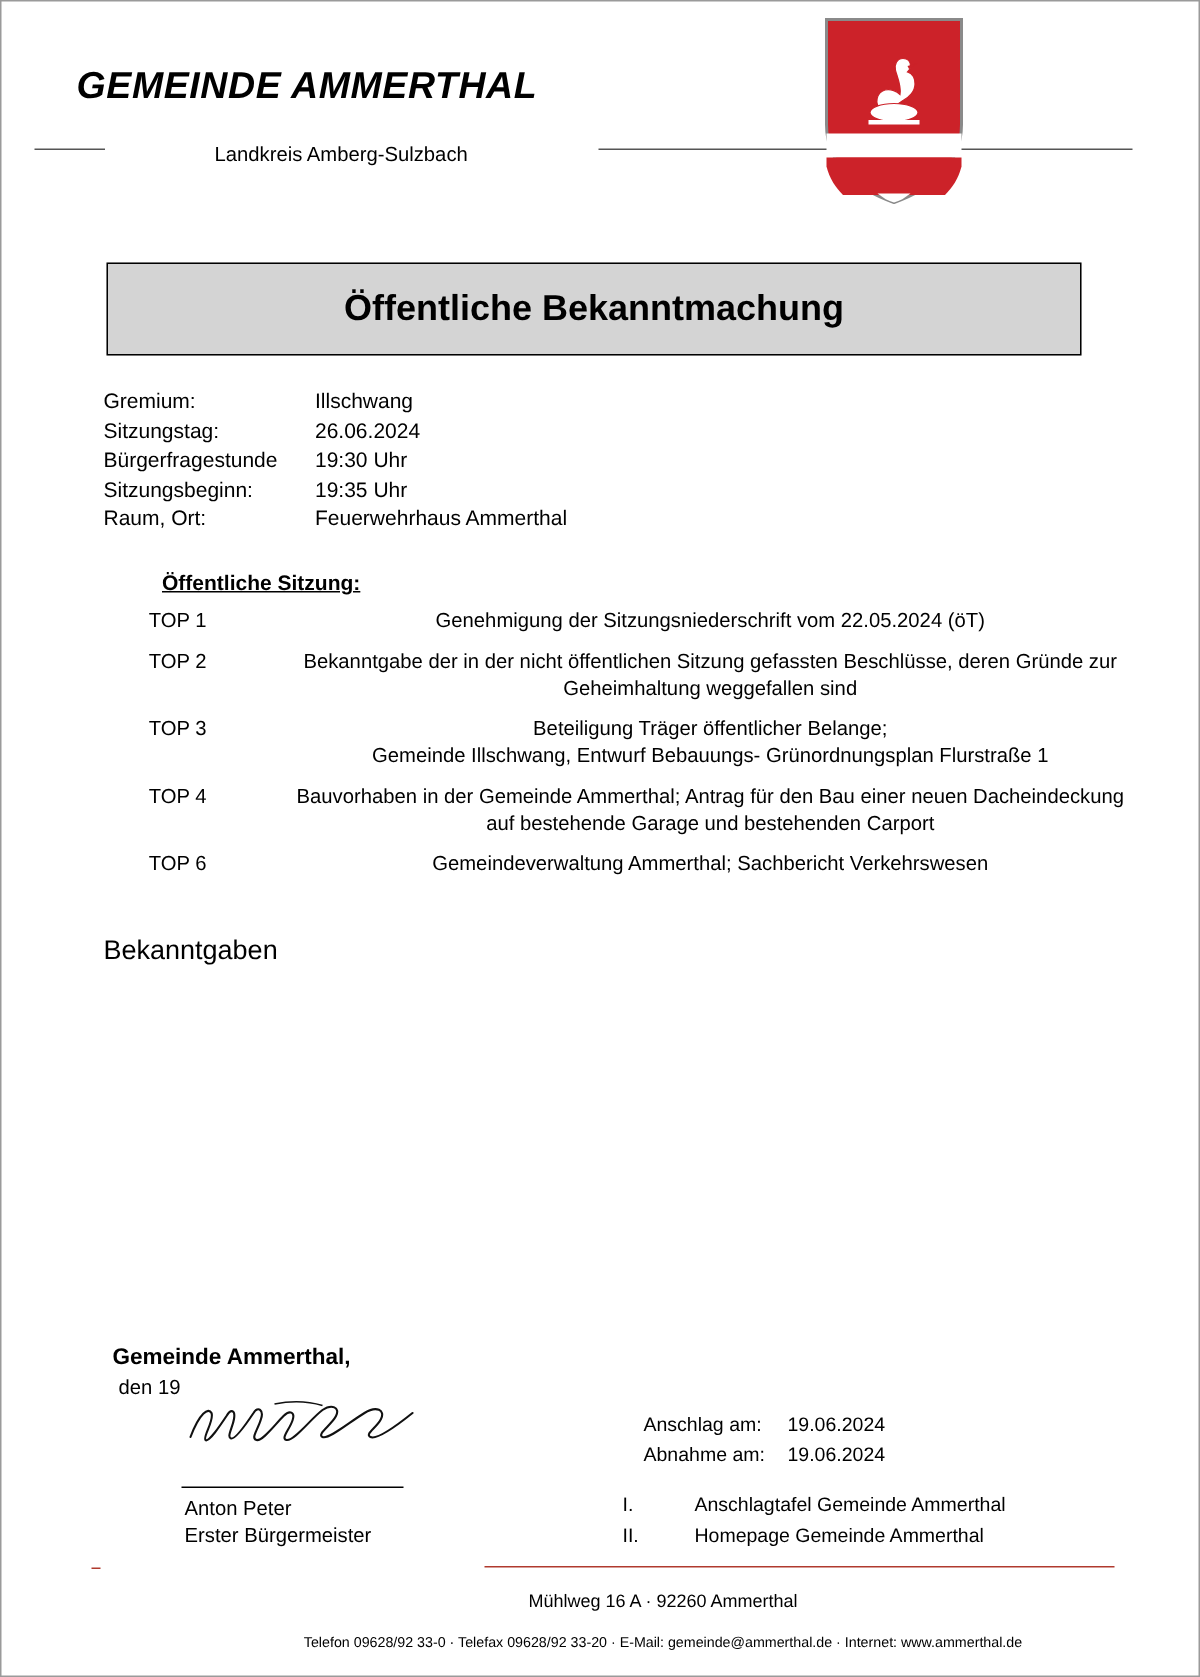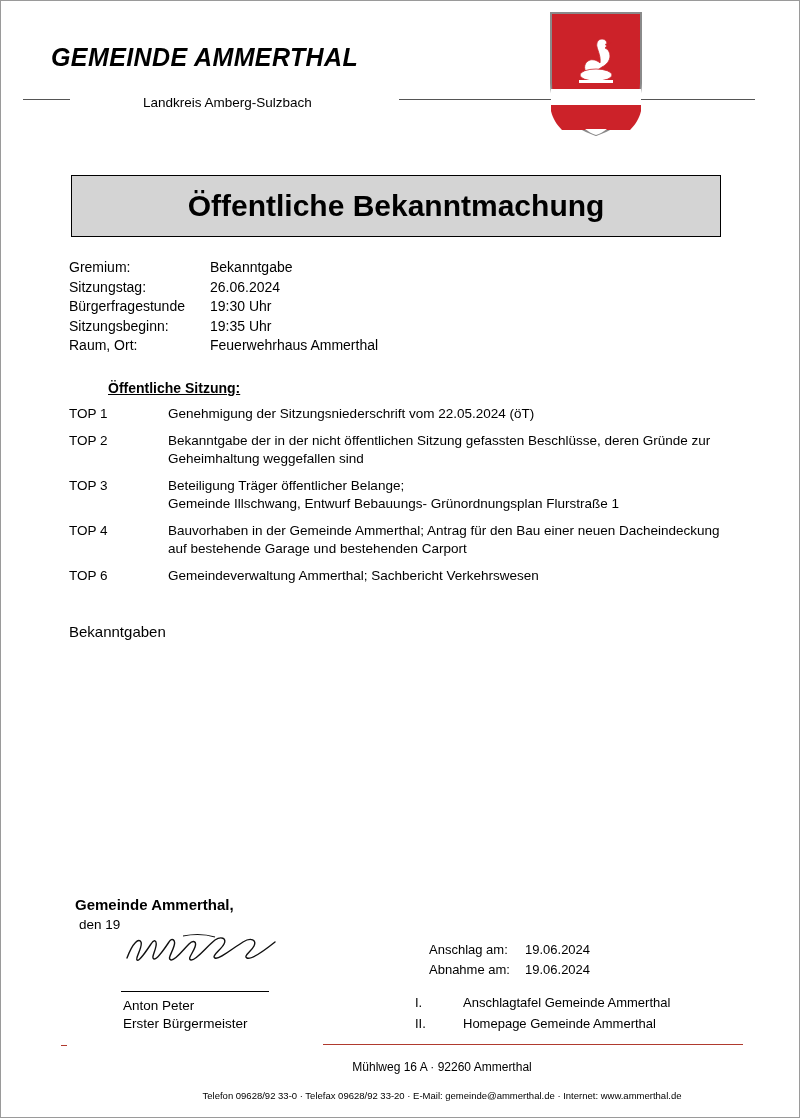--- a/index.html
+++ b/index.html
@@ -78,21 +78,21 @@
     width: 650px;
     height: 62px;
     background: #d4d4d4;
     border: 1px solid #000;
     box-sizing: border-box;
     display: flex;
     align-items: center;
     justify-content: center;
   }
   .title-box .title-text {
-    font-size: 30px;
+    font-size: 24px;
     font-weight: bold;
   }
 
   
   .meta {
     position: absolute;
     left: 68px;
     top: 257px;
     width: 600px;
     font-size: 14px;
@@ -123,35 +123,36 @@
     position: absolute;
     left: 68px;
     top: 404px;
     width: 710px;
     font-size: 13.5px;
     line-height: 18px;
   }
   .top-row {
     display: flex;
     margin-bottom: 9px;
+    text-align: center;
   }
   .top-key {
     width: 99px;
     flex: 0 0 99px;
   }
   .top-text {
     flex: 1 1 auto;
   }
   .top-text .l2 { display: block; }
 
   .bekanntgaben {
     position: absolute;
     left: 68px;
     top: 622px;
-    font-size: 15px;
+    font-size: 18px;
     text-align: center;
   }
 
   
   .sign-left {
     position: absolute;
     left: 74px;
     top: 895px;
     width: 300px;
   }
@@ -278,21 +279,21 @@
     </svg>
   </div>
 
   <div class="title-box">
     <div class="title-text">Öffentliche Bekanntmachung</div>
   </div>
 
   <div class="meta">
     <div class="meta-row">
       <div class="meta-label">Gremium:</div>
-      <div class="meta-value">Bekanntgabe</div>
+      <div class="meta-value">Illschwang</div>
     </div>
     <div class="meta-row">
       <div class="meta-label">Sitzungstag:</div>
       <div class="meta-value">26.06.2024</div>
     </div>
     <div class="meta-row">
       <div class="meta-label">Bürgerfragestunde</div>
       <div class="meta-value">19:30 Uhr</div>
     </div>
     <div class="meta-row">

